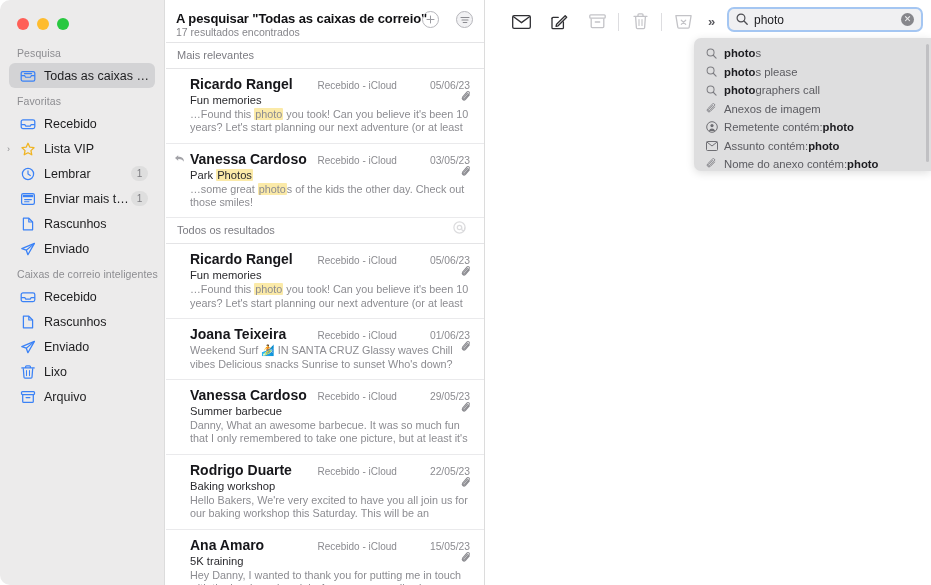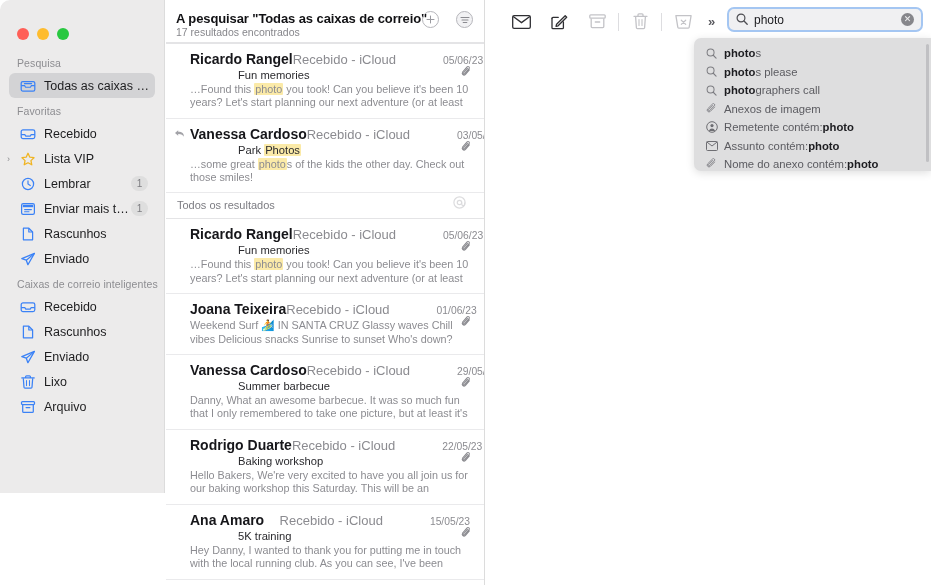--- a/index.html
+++ b/index.html
@@ -14,24 +14,24 @@
     position: relative;
     width: 931px; height: 585px;
     background: #ffffff;
     border-radius: 10px;
     overflow: hidden;
   }
 
   
   #sidebar {
     position: absolute; left: 0; top: 0;
-    width: 165px; height: 493px;
+    width: 165px; height: 585px;
     background: #ecebeb;
     border-right: 1px solid #dcdcdc;
-    padding-top: 16px;
+    padding-top: 6px;
   }
   .traffic {
     display: flex; gap: 8px;
     padding: 12px 0 0 17px;
     height: 34px; align-items: flex-start;
   }
   .dot { width: 12px; height: 12px; border-radius: 50%; }
   .dot.red { background: #ff5f57; }
   .dot.yellow { background: #febc2e; }
   .dot.green { background: #28c840; }
@@ -109,25 +109,25 @@
   .msg {
     padding: 7px 14px 8px 24px;
     position: relative;
     border-bottom: 1px solid #eaeaec;
   }
   .msg-top { display: flex; align-items: baseline; }
   .msg-from {
     font-size: 14px; font-weight: bold; color: #16161a;
     flex: 1 1 auto; white-space: nowrap;
   }
-  .msg-mailbox { font-size: 13px; color: #8b8b90; margin-right: 23px; white-space: nowrap; }
+  .msg-mailbox { font-size: 10px; color: #8b8b90; margin-right: 9px; white-space: nowrap; }
   .msg-date { font-size: 10.3px; color: #8b8b90; white-space: nowrap; padding-left: 24px; }
   .msg-subject {
     font-size: 11.2px; color: #2a2a2e; margin-top: 2px;
-    padding-right: 16px; white-space: nowrap; overflow: hidden; margin-left: 48px;
+    padding-right: 16px; white-space: nowrap; overflow: hidden;
   }
   .msg-preview {
     font-size: 10.8px; color: #8c8c91; line-height: 13.2px;
     margin-top: 2px; max-height: 27px; overflow: hidden;
   }
   .clip {
     position: absolute; right: 12px; top: 22px;
     color: #a9a9ae; font-size: 11px;
     transform: rotate(-4deg);
   }
@@ -358,20 +358,21 @@
         </div>
         <div class="circ-btn" style="background:#f2f2f4;">
           <svg width="10" height="8" viewBox="0 0 10 8">
               <path d="M1 1.5h8M2 4h6M3.2 6.5h3.6" stroke="#8b8b90" stroke-width="1.1" stroke-linecap="round"></path>
             </svg>
         </div>
       </div>
     </div>
     <div class="divider"></div>
     <div id="list-body">
+        <div class="group-label"><span>Mais relevantes</span></div>
         <div class="divider"></div>
         <div class="msg">
           <div class="msg-top">
             <span class="msg-from">Ricardo Rangel</span>
             <span class="msg-mailbox">Recebido - iCloud</span>
             <span class="msg-date">05/06/23</span>
           </div>
           <div class="msg-subject">Fun memories</div>
           <div class="msg-preview"><span>…Found this </span><mark>photo</mark><span> you took! Can you believe it's been 10 years? Let's start planning our next adventure (or at least plan to get t…</span></div>
           <span class="clip"><svg width="11" height="12" viewBox="0 0 11 12">

